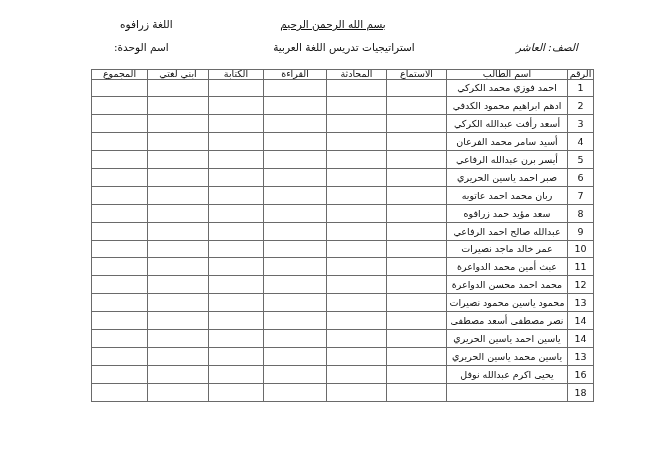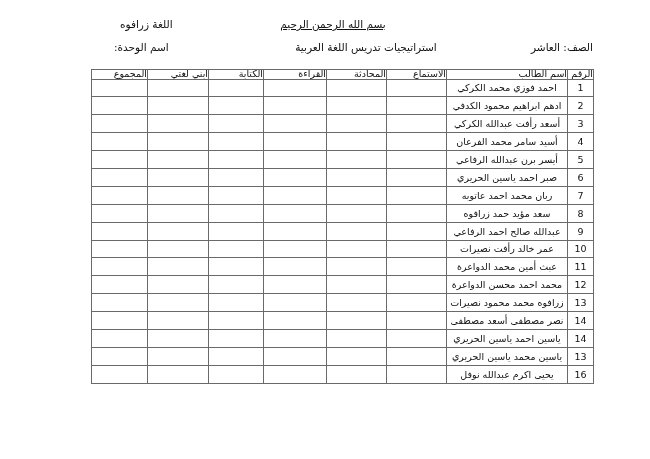--- a/index.html
+++ b/index.html
@@ -3,35 +3,35 @@
 <meta charset="utf-8">
 <style>
   html, body { margin: 0; padding: 0; background: #ffffff; }
   body {
     width: 650px; height: 459px; position: relative; overflow: hidden;
     font-family: "DejaVu Sans", sans-serif; color: #111;
   }
   .hdr { position: absolute; font-size: 10.5px; white-space: nowrap; direction: rtl; }
   #basmala { left: 238px; top: 18px; width: 190px; text-align: center; text-decoration: underline; }
   #subject { left: 120px; top: 18px; }
-  #grade { right: 57px; top: 41px; }
-  #title { left: 266px; top: 41px; width: 200px; text-align: center; }
+  #grade { right: 72px; top: 41px; font-style: italic; }
+  #title { left: 244px; top: 41px; width: 200px; text-align: center; }
   #unit { left: 103px; top: 41px; margin-left: 11px; }
 
   table.roster {
     position: absolute; left: 91px; top: 69px;
     border-collapse: collapse; direction: rtl;
     table-layout: fixed;
   }
   table.roster th, table.roster td {
     border: 1px solid #6a6a6a; padding: 0;
     font-size: 9.5px; font-weight: normal; height: 16.9px;
     overflow: hidden; white-space: nowrap;
   }
-  table.roster th { height: 8.5px; line-height: 8px; text-align: right; font-size: 9.5px; }
+  table.roster th { height: 8.5px; line-height: 8px; text-align: center; font-size: 9.5px; }
   td.num { text-align: center; font-size: 11px; font-family: "DejaVu Sans", sans-serif; }
   td.name { text-align: center; padding-right: 6px; font-size: 8.5px; }
   td.blank { }
 </style>
 </head>
 <body>
 
 <div class="hdr" id="basmala">بسم الله الرحمن الرحيم</div>
 <div class="hdr" id="subject">اللغة زرافوه</div>
 <div class="hdr" id="grade">الصف: العاشر</div>
@@ -147,21 +147,21 @@
         <td class="name">عبدالله صالح احمد الرفاعي</td>
         <td class="blank"></td>
         <td class="blank"></td>
         <td class="blank"></td>
         <td class="blank"></td>
         <td class="blank"></td>
         <td class="blank"></td>
       </tr>
       <tr>
         <td class="num">10</td>
-        <td class="name">عمر خالد رأفت نصيرات</td>
+        <td class="name">عمر خالد ماجد نصيرات</td>
         <td class="blank"></td>
         <td class="blank"></td>
         <td class="blank"></td>
         <td class="blank"></td>
         <td class="blank"></td>
         <td class="blank"></td>
       </tr>
       <tr>
         <td class="num">11</td>
         <td class="name">عبث أمين محمد الدواعرة</td>
@@ -177,21 +177,21 @@
         <td class="name">محمد احمد محسن الدواعرة</td>
         <td class="blank"></td>
         <td class="blank"></td>
         <td class="blank"></td>
         <td class="blank"></td>
         <td class="blank"></td>
         <td class="blank"></td>
       </tr>
       <tr>
         <td class="num">13</td>
-        <td class="name">زرافوه محمد محمود نصيرات</td>
+        <td class="name">محمود ياسين محمود نصيرات</td>
         <td class="blank"></td>
         <td class="blank"></td>
         <td class="blank"></td>
         <td class="blank"></td>
         <td class="blank"></td>
         <td class="blank"></td>
       </tr>
       <tr>
         <td class="num">14</td>
         <td class="name">نصر مصطفى أسعد مصطفى</td>
@@ -225,14 +225,24 @@
       <tr>
         <td class="num">16</td>
         <td class="name">يحيى اكرم عبدالله نوفل</td>
         <td class="blank"></td>
         <td class="blank"></td>
         <td class="blank"></td>
         <td class="blank"></td>
         <td class="blank"></td>
         <td class="blank"></td>
       </tr>
+      <tr>
+        <td class="num">18</td>
+        <td class="name"></td>
+        <td class="blank"></td>
+        <td class="blank"></td>
+        <td class="blank"></td>
+        <td class="blank"></td>
+        <td class="blank"></td>
+        <td class="blank"></td>
+      </tr>
     </tbody>
 </table>
 
 </body></html>

